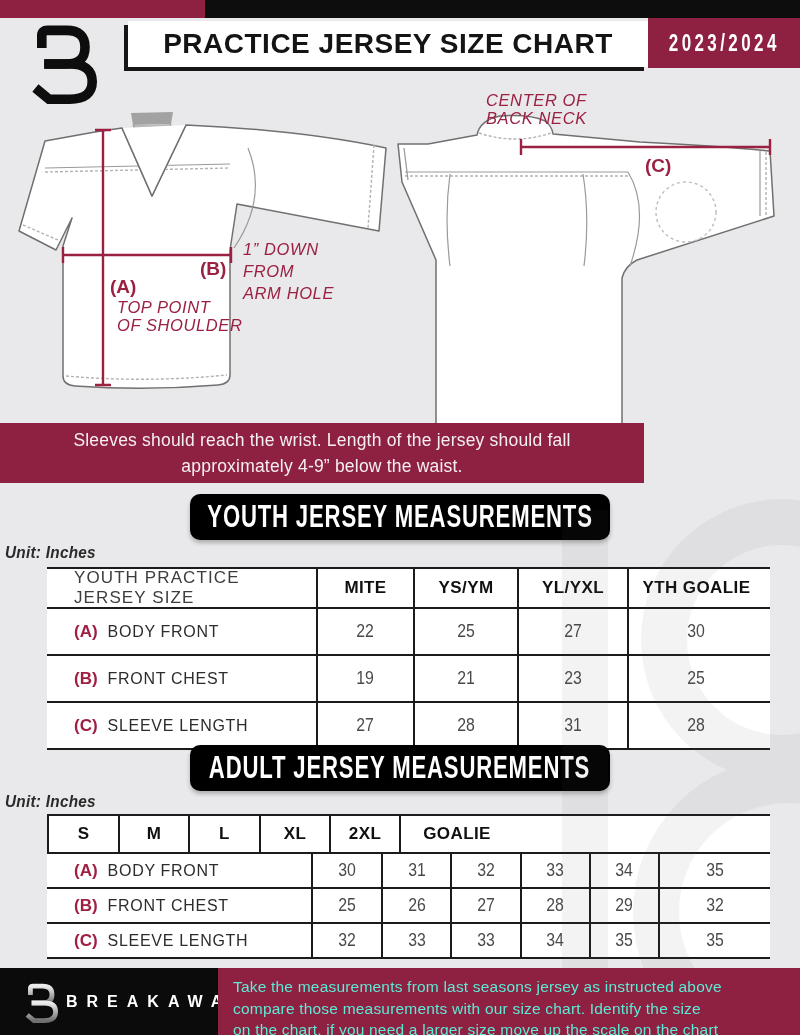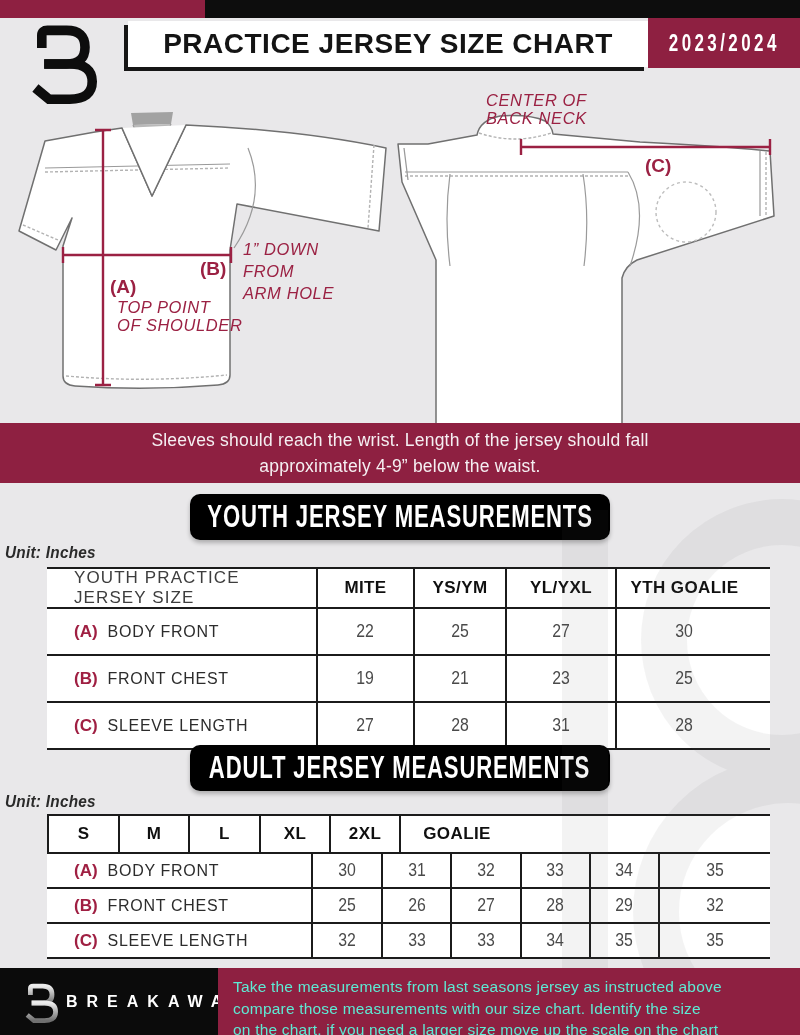--- a/index.html
+++ b/index.html
@@ -25,21 +25,21 @@
   .diagram{left:0;top:88px;}
   .mline{stroke:#9b2143;stroke-width:2.4;fill:none;}
   .mlbl{fill:#9b2143;font-weight:bold;font-size:19px;font-family:"Liberation Sans",sans-serif;}
   .mnote{fill:#9b2143;font-style:italic;font-size:16.5px;letter-spacing:.6px;
          font-family:"Liberation Sans",sans-serif;}
   .jout{fill:#ffffff;stroke:#707070;stroke-width:1.5;stroke-linejoin:round;}
   .seam{stroke:#9a9a9a;stroke-width:1.2;fill:none;}
   .stitch{stroke:#b3b3b3;stroke-width:1.4;fill:none;stroke-dasharray:3 2;}
 
   
-  .banner{left:0;top:423px;width:800px;height:60px;background:#8e2041;
+  .banner{left:0;top:423px;width:644px;height:60px;background:#8e2041;
           display:flex;flex-direction:column;align-items:center;justify-content:center;}
   .banner div{color:#f5eff2;font-size:17.5px;line-height:26px;letter-spacing:.2px;}
 
   
   .ttl-box{left:50%;transform:translateX(-50%);width:420px;height:46px;background:#000000;
            border-radius:10px;display:flex;align-items:center;justify-content:center;
            box-shadow:0 3px 4px rgba(0,0,0,.25);}
   .ttl-box span{color:#fff;font-weight:bold;font-size:27px;letter-spacing:1px;white-space:nowrap;
                 display:inline-block;transform:scale(.82,1.15);}
   .ttl-youth{top:494px;} .ttl-adult{top:745px;}
@@ -51,21 +51,21 @@
   
   .sizetable{left:47px;width:723px;border-top:2px solid #1b1b1b;background:transparent;}
   .tbl-youth{top:567px;} .tbl-adult{top:814px;}
   .tr{display:flex;border-bottom:2px solid #1b1b1b;background:#fff;}
   .tbl-youth .tr.head{height:38px;} .tbl-youth .tr{height:45px;}
   .tbl-adult .tr.head{height:36px;} .tbl-adult .tr{height:33px;}
   .td{display:flex;align-items:center;justify-content:center;box-sizing:border-box;}
   .td.lab{justify-content:flex-start;padding-left:27px;}
   .td.v{border-left:2px solid #1b1b1b;}
   .tbl-youth .c0{width:269px;} .tbl-youth .c1{width:97px;}
-  .tbl-youth .c2{width:92px;} .tbl-youth .c3{width:110px;} .tbl-youth .c4{width:137px;}
+  .tbl-youth .c2{width:104px;} .tbl-youth .c3{width:110px;} .tbl-youth .c4{width:137px;}
   .tbl-adult .d0{width:268px;} .tbl-adult .d1{width:71px;} .tbl-adult .d2{width:70px;}
   .tbl-adult .d3{width:71px;} .tbl-adult .d4{width:70px;} .tbl-adult .d5{width:70px;}
   .tbl-adult .d6{width:114px;}
   .colhead{font-size:17px;color:#3d3d3d;letter-spacing:1.1px;}
   .sizehead{font-weight:bold;font-size:17px;color:#101010;letter-spacing:.4px;}
   .rowkey{color:#9f1f42;font-weight:bold;font-size:17px;}
   .rowlab{color:#2c2c2c;font-size:16px;letter-spacing:.7px;margin-left:10px;}
   .val{font-size:18px;color:#4a4a4a;display:inline-block;transform:scaleX(.88);}
 
   

